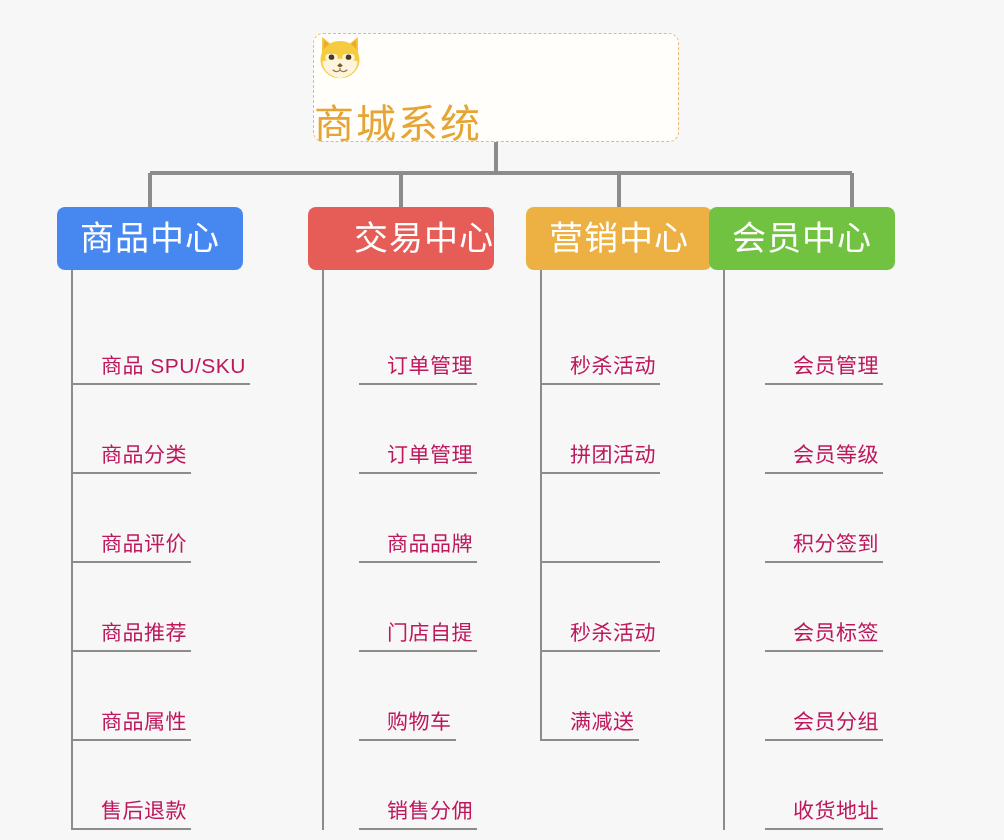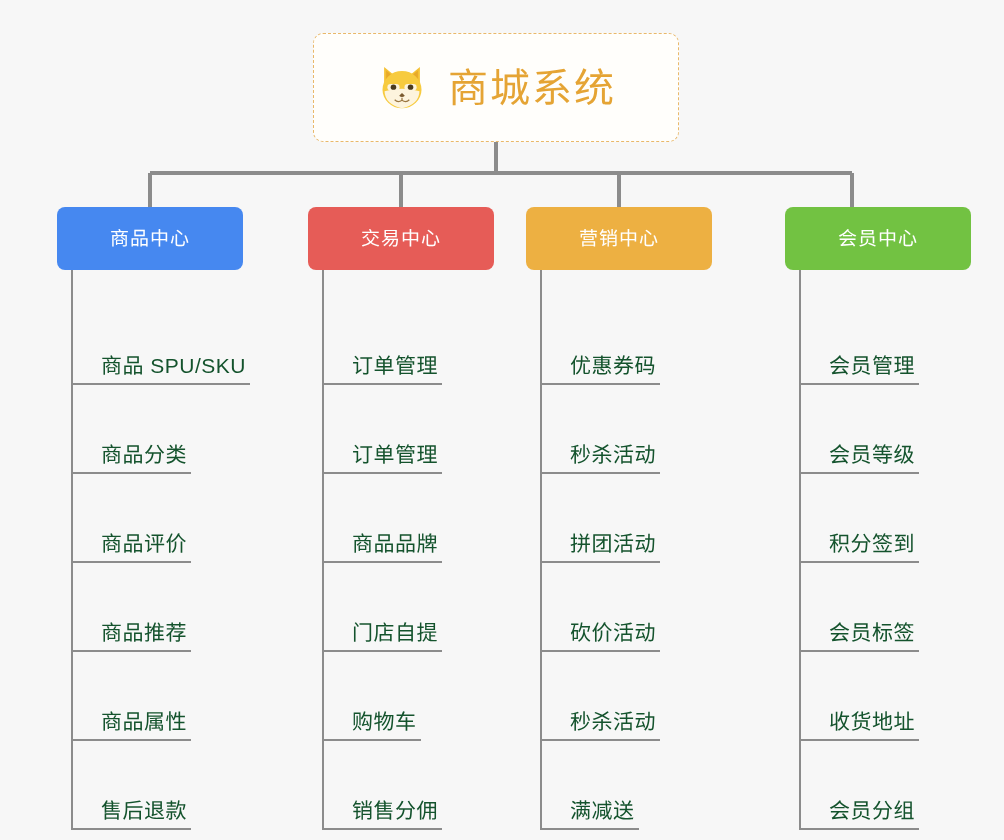--- a/index.html
+++ b/index.html
@@ -27,23 +27,23 @@
     position: absolute;
     left: 313px;
     top: 33px;
     width: 366px;
     height: 109px;
     box-sizing: border-box;
     background: #fffefb;
     border: 1px dashed #e9b86a;
     border-radius: 10px;
     display: flex;
-    align-items: center;
     justify-content: center;
     gap: 20px;
+    flex-direction: column;
   }
   .root-title {
     font-size: 40px;
     color: #e5a434;
     letter-spacing: 2px;
     line-height: 1;
     white-space: nowrap;
   }
   .dog-icon {
     width: 52px;
@@ -64,37 +64,38 @@
 
   
   .branch {
     position: absolute;
     top: 207px;
     width: 186px;
   }
   .branch-0 { left: 57px; }
   .branch-1 { left: 308px; }
   .branch-2 { left: 526px; }
-  .branch-3 { left: 785px; }
+  .branch-3 { left: 709px; }
 
   .branch-card {
     width: 186px;
     height: 63px;
     border-radius: 8px;
     display: flex;
     align-items: center;
     justify-content: center;
     box-sizing: border-box;
   }
   .branch-card-label {
-    font-size: 19px;
+    font-size: 34px;
     color: #ffffff;
     letter-spacing: 1px;
     line-height: 1;
     white-space: nowrap;
+    font-family: Liberation Serif, serif;
   }
 
   
   .leaf-list {
     margin-top: 0;
     padding-top: 26px;
     margin-left: 14px;
     border-left: 2px solid #9a9a9a;
     position: relative;
   }
@@ -107,21 +108,21 @@
   }
   .leaf-underline {
     position: absolute;
     left: 0;
     bottom: 0;
     height: 0;
     border-bottom: 2px solid #9a9a9a;
   }
   .leaf-label {
     font-size: 21px;
-    color: #14532d;
+    color: #be185d;
     line-height: 1;
     padding-left: 28px;
     padding-bottom: 9px;
     white-space: nowrap;
     letter-spacing: 0.5px;
   }
 </style>
 </head>
 <body style="background: rgb(247, 247, 247);">
 
@@ -194,24 +195,24 @@
           <i class="leaf-underline" style="width: 118px; border-bottom-color: rgb(140, 140, 140);"></i>
         </div>
       <div class="leaf-row">
           <span class="leaf-label">售后退款</span>
           <i class="leaf-underline" style="width: 118px; border-bottom-color: rgb(140, 140, 140);"></i>
         </div>
     </div>
   </div>
 
   <div class="branch branch-1">
-    <div class="branch-card" style="background: rgb(230, 92, 87);">
+    <div class="branch-card" style="background: rgb(230, 92, 87); justify-content: flex-end;">
       <span class="branch-card-label">交易中心</span>
     </div>
-    <div class="leaf-list" style="border-left-color: rgb(140, 140, 140);">
+    <div class="leaf-list" style="border-left-color: rgb(140, 140, 140); padding-left: 35px;">
       <div class="leaf-row">
           <span class="leaf-label">订单管理</span>
           <i class="leaf-underline" style="width: 118px; border-bottom-color: rgb(140, 140, 140);"></i>
         </div>
       <div class="leaf-row">
           <span class="leaf-label">订单管理</span>
           <i class="leaf-underline" style="width: 118px; border-bottom-color: rgb(140, 140, 140);"></i>
         </div>
       <div class="leaf-row">
           <span class="leaf-label">商品品牌</span>
@@ -231,71 +232,66 @@
         </div>
     </div>
   </div>
 
   <div class="branch branch-2">
     <div class="branch-card" style="background: rgb(237, 176, 66); text-align: center;">
       <span class="branch-card-label">营销中心</span>
     </div>
     <div class="leaf-list" style="border-left-color: rgb(140, 140, 140);">
       <div class="leaf-row">
-          <span class="leaf-label">优惠券码</span>
-          <i class="leaf-underline" style="width: 118px; border-bottom-color: rgb(140, 140, 140);"></i>
-        </div>
-      <div class="leaf-row">
           <span class="leaf-label">秒杀活动</span>
           <i class="leaf-underline" style="width: 118px; border-bottom-color: rgb(140, 140, 140);"></i>
         </div>
       <div class="leaf-row">
           <span class="leaf-label">拼团活动</span>
           <i class="leaf-underline" style="width: 118px; border-bottom-color: rgb(140, 140, 140);"></i>
         </div>
       <div class="leaf-row">
-          <span class="leaf-label">砍价活动</span>
           <i class="leaf-underline" style="width: 118px; border-bottom-color: rgb(140, 140, 140);"></i>
         </div>
       <div class="leaf-row">
           <span class="leaf-label">秒杀活动</span>
           <i class="leaf-underline" style="width: 118px; border-bottom-color: rgb(140, 140, 140);"></i>
         </div>
       <div class="leaf-row">
           <span class="leaf-label">满减送</span>
           <i class="leaf-underline" style="width: 97px; border-bottom-color: rgb(140, 140, 140);"></i>
         </div>
     </div>
   </div>
 
   <div class="branch branch-3">
     <div class="branch-card" style="background: rgb(114, 194, 66);">
       <span class="branch-card-label">会员中心</span>
     </div>
-    <div class="leaf-list" style="border-left-color: rgb(140, 140, 140);">
+    <div class="leaf-list" style="border-left-color: rgb(140, 140, 140); padding-left: 40px;">
       <div class="leaf-row">
           <span class="leaf-label">会员管理</span>
           <i class="leaf-underline" style="width: 118px; border-bottom-color: rgb(140, 140, 140);"></i>
         </div>
       <div class="leaf-row">
           <span class="leaf-label">会员等级</span>
           <i class="leaf-underline" style="width: 118px; border-bottom-color: rgb(140, 140, 140);"></i>
         </div>
       <div class="leaf-row">
           <span class="leaf-label">积分签到</span>
           <i class="leaf-underline" style="width: 118px; border-bottom-color: rgb(140, 140, 140);"></i>
         </div>
       <div class="leaf-row">
           <span class="leaf-label">会员标签</span>
           <i class="leaf-underline" style="width: 118px; border-bottom-color: rgb(140, 140, 140);"></i>
         </div>
       <div class="leaf-row">
+          <span class="leaf-label">会员分组</span>
+          <i class="leaf-underline" style="width: 118px; border-bottom-color: rgb(140, 140, 140);"></i>
+        </div>
+      <div class="leaf-row">
           <span class="leaf-label">收货地址</span>
           <i class="leaf-underline" style="width: 118px; border-bottom-color: rgb(140, 140, 140);"></i>
         </div>
-      <div class="leaf-row">
-          <span class="leaf-label">会员分组</span>
-          <i class="leaf-underline" style="width: 118px; border-bottom-color: rgb(140, 140, 140);"></i>
-        </div>
     </div>
   </div>
 
 </div>
 
 </body></html>

